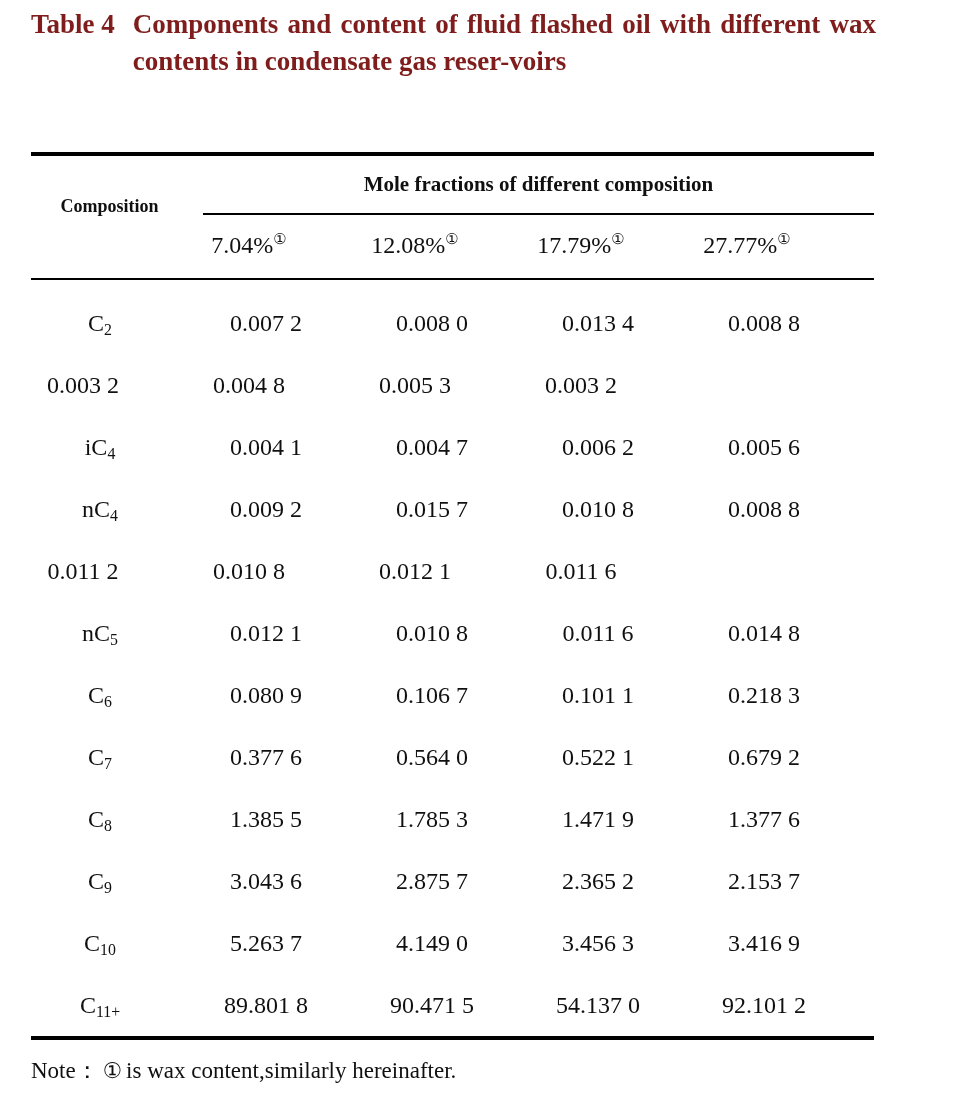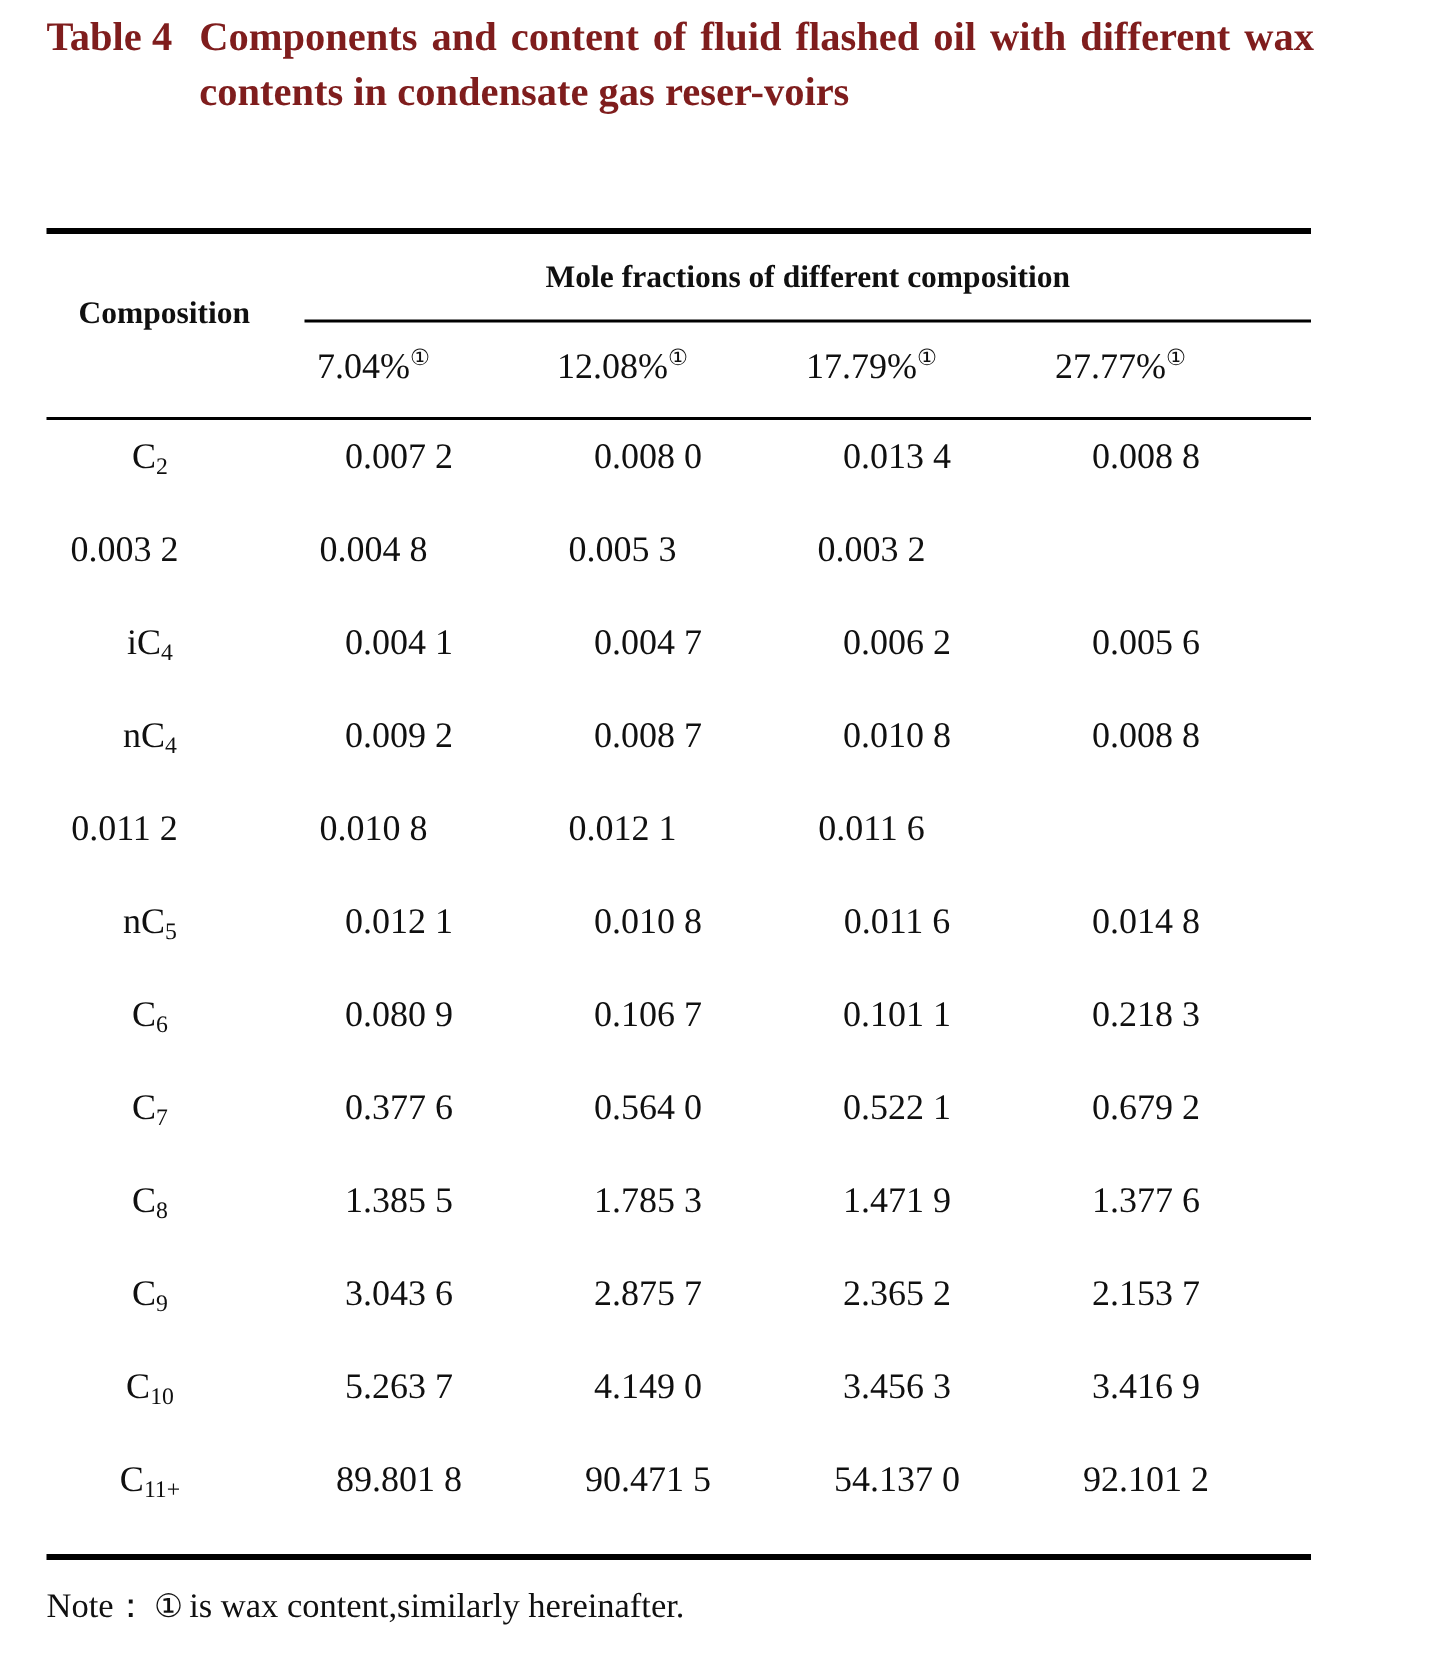--- a/index.html
+++ b/index.html
@@ -62,21 +62,21 @@
   }
 
   
   .hdr-composition {
     position: absolute;
     left: 22px;
     top: 196px;
     width: 175px;
     text-align: center;
     font-weight: bold;
-    font-size: 21px;
+    font-size: 18px;
     white-space: nowrap;
   }
   .hdr-span-title {
     position: absolute;
     left: 203px;
     top: 172px;
     width: 671px;
     text-align: center;
     font-weight: bold;
     font-size: 21px;
@@ -103,21 +103,21 @@
   
   .rows {
     position: absolute;
     left: 0;
     top: 292px;
     width: 955px;
   }
   .row {
     height: 62px;
     display: flex;
-    align-items: flex-start;
+    align-items: center;
   }
   .cell-label {
     width: 166px;
     margin-left: 17px;
     text-align: center;
     font-size: 24px;
     white-space: nowrap;
   }
   .cell-val {
     width: 166px;
@@ -182,21 +182,21 @@
     <div class="row">
       <div class="cell-label"><span>iC</span><sub>4</sub></div>
       <div class="cell-val">0.004 1</div>
       <div class="cell-val">0.004 7</div>
       <div class="cell-val">0.006 2</div>
       <div class="cell-val">0.005 6</div>
     </div>
     <div class="row">
       <div class="cell-label"><span>nC</span><sub>4</sub></div>
       <div class="cell-val">0.009 2</div>
-      <div class="cell-val">0.008 7</div>
+      <div class="cell-val">0.015 7</div>
       <div class="cell-val">0.010 8</div>
       <div class="cell-val">0.008 8</div>
     </div>
     <div class="row">
       <div class="cell-val">0.011 2</div>
       <div class="cell-val">0.010 8</div>
       <div class="cell-val">0.012 1</div>
       <div class="cell-val">0.011 6</div>
     </div>
     <div class="row">

